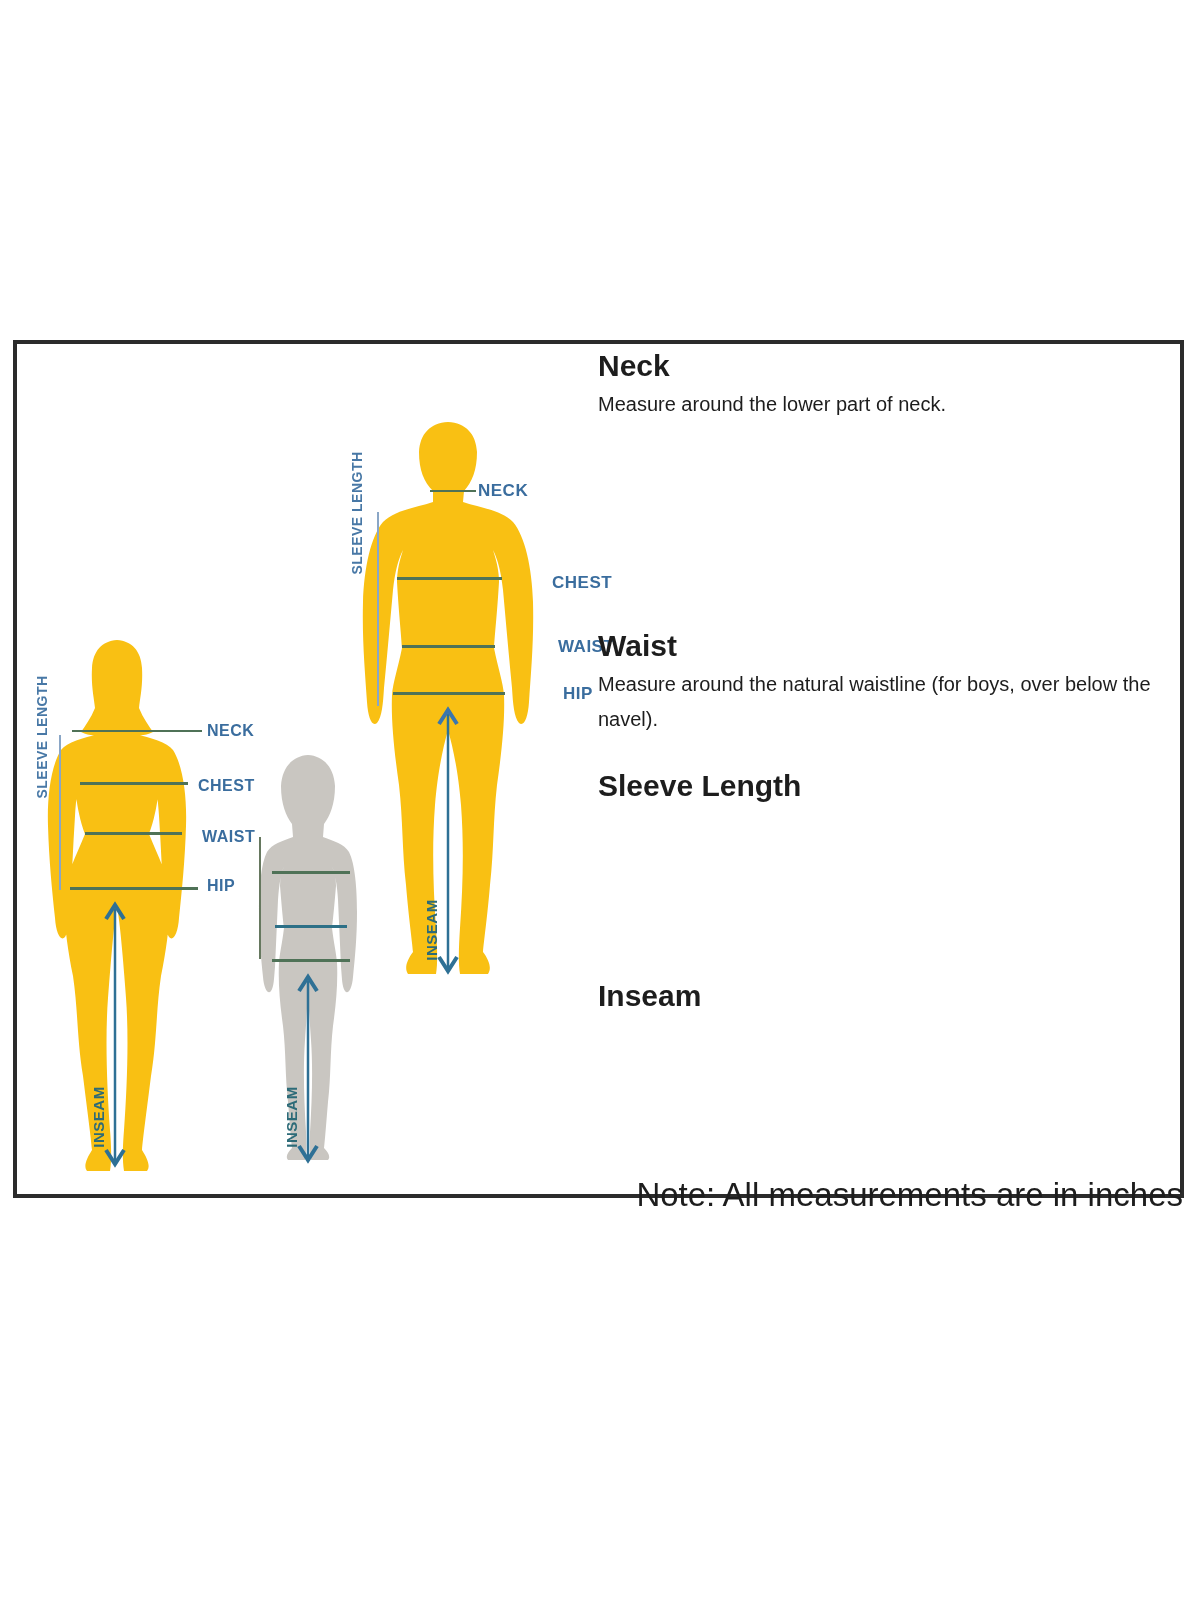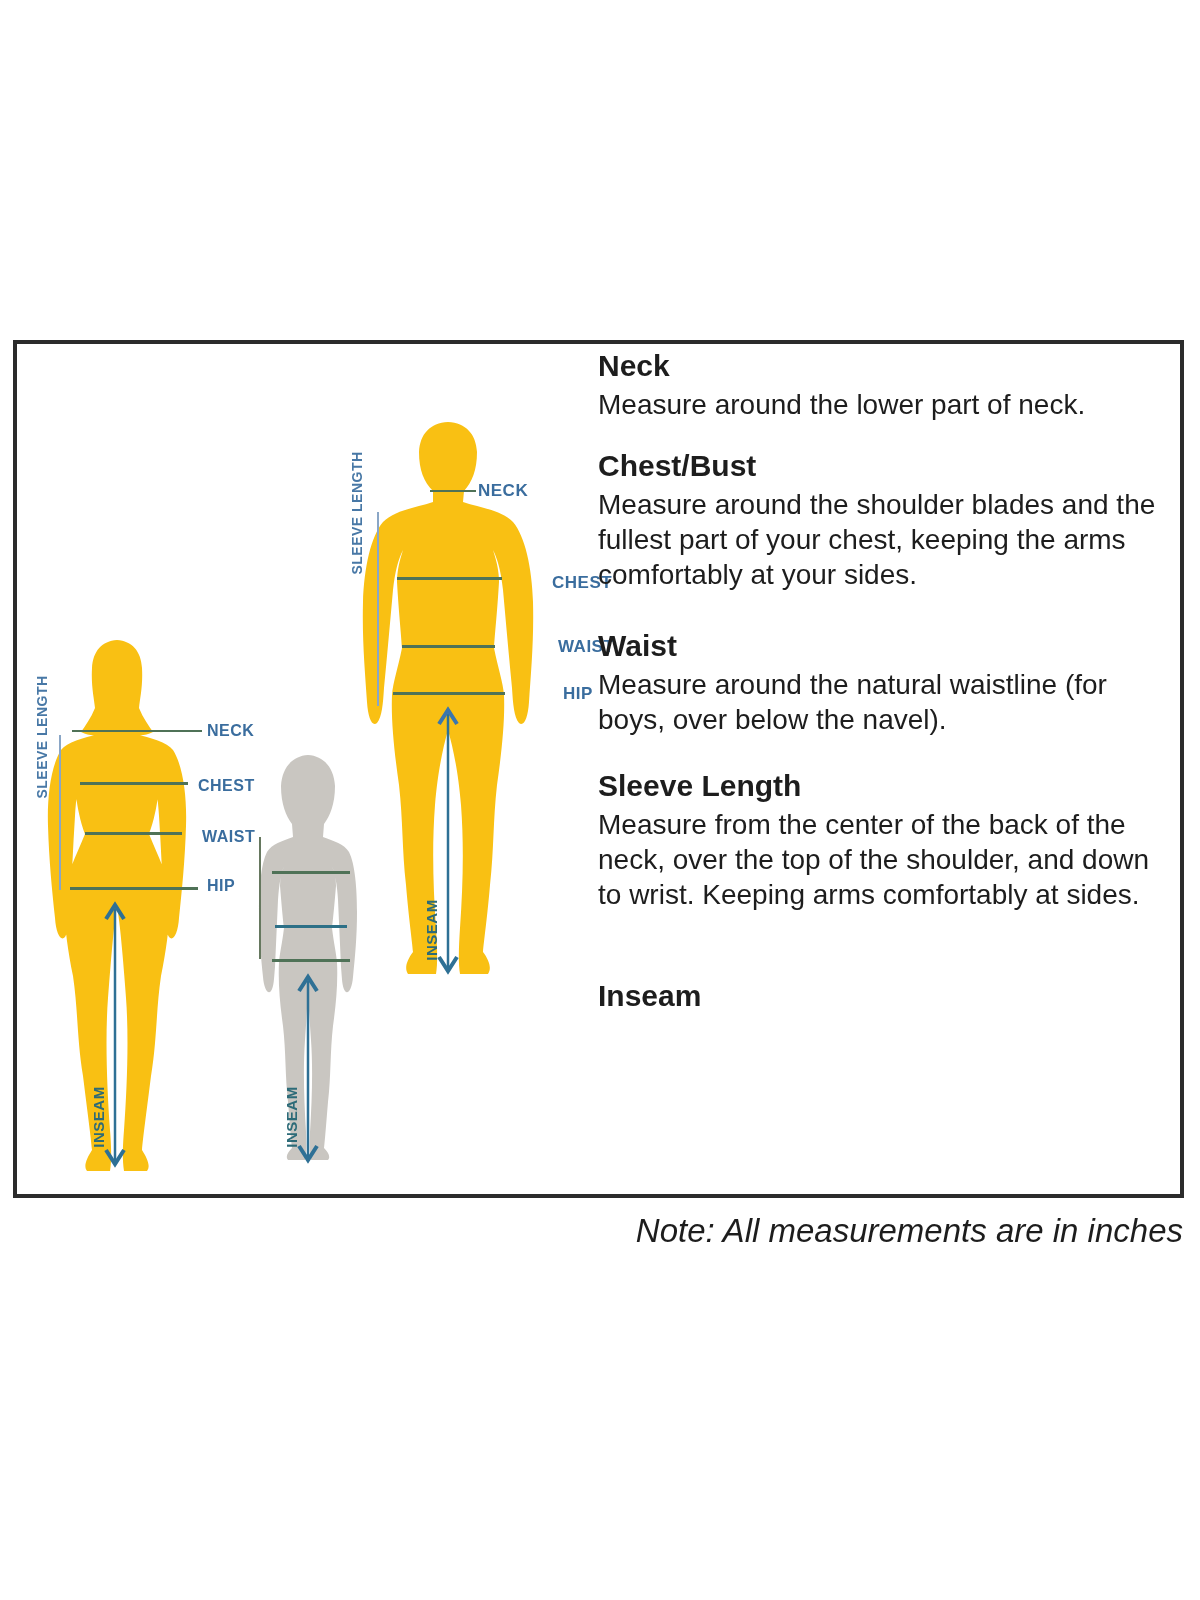--- a/index.html
+++ b/index.html
@@ -16,22 +16,22 @@
           letter-spacing:0.5px;transform:translateY(-50%);white-space:nowrap;}
   .blabel.small{font-size:16px;}
   .rot{position:absolute;width:0;height:0;}
   .rot > span{position:absolute;transform:translate(-50%,-50%) rotate(-90deg);
               white-space:nowrap;display:block;font-weight:bold;}
   .sleeve-text > span{color:#4878a6;font-size:14px;letter-spacing:0.5px;}
   .inseam-text > span{color:#2d6b78;font-size:15px;letter-spacing:0.5px;}
   .arrow{position:absolute;}
   .textcol{position:absolute;left:598px;width:575px;color:#1d1d1d;}
   .textcol h3{margin:0 0 5px 0;font-size:30px;font-weight:bold;line-height:32px;}
-  .textcol p{margin:0;font-size:28px;line-height:35px;}
-  .note{position:absolute;right:17px;top:1212px;font-size:33px;font-style:italic;
+  .textcol p{margin:0;font-size:20px;line-height:35px;}
+  .note{position:absolute;right:17px;top:1176px;font-size:33px;
         color:#1d1d1d;white-space:nowrap;}
 </style>
 </head>
 <body>
 
 <div class="canvas">
   <div class="panel"></div>
 
   <svg class="fig-svg" style="left:343px;top:420px;" width="210" height="560" viewBox="0 0 210 560">
     <path fill="#F9C013" d="M105,2 C123,3 133,14 134,32 C134,50 129,62 121,71 L120,82
@@ -132,30 +132,25 @@
     <polyline points="3,175 12,189 21,175" fill="none" stroke="#2e7095" stroke-width="4"></polyline>
   </svg>
   <div class="rot inseam-text" style="left:291px;top:1117px;">
       <span>INSEAM</span>
     </div>
 
   <div class="textcol" style="top:350px;">
     <h3>Neck</h3>
     <p>Measure around the lower part of neck.</p>
   </div>
-  <div class="textcol" style="top:450px;">
-    <h3>Chest/Bust</h3>
-    <p>Measure around the shoulder blades and the fullest part of your chest, keeping the arms comfortably at your sides.</p>
-  </div>
   <div class="textcol" style="top:630px;">
     <h3>Waist</h3>
     <p>Measure around the natural waistline (for boys, over below the navel).</p>
   </div>
   <div class="textcol" style="top:770px;">
     <h3>Sleeve Length</h3>
-    <p>Measure from the center of the back of the neck, over the top of the shoulder, and down to wrist. Keeping arms comfortably at sides.</p>
   </div>
   <div class="textcol" style="top:980px;">
     <h3>Inseam</h3>
   </div>
 
   <div class="note">Note: All measurements are in inches</div>
 </div>
 
 </body></html>

